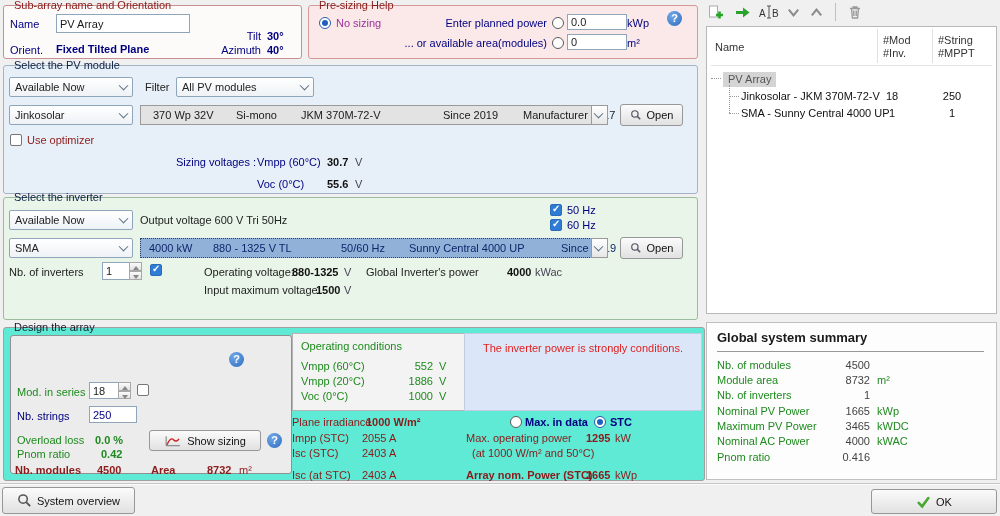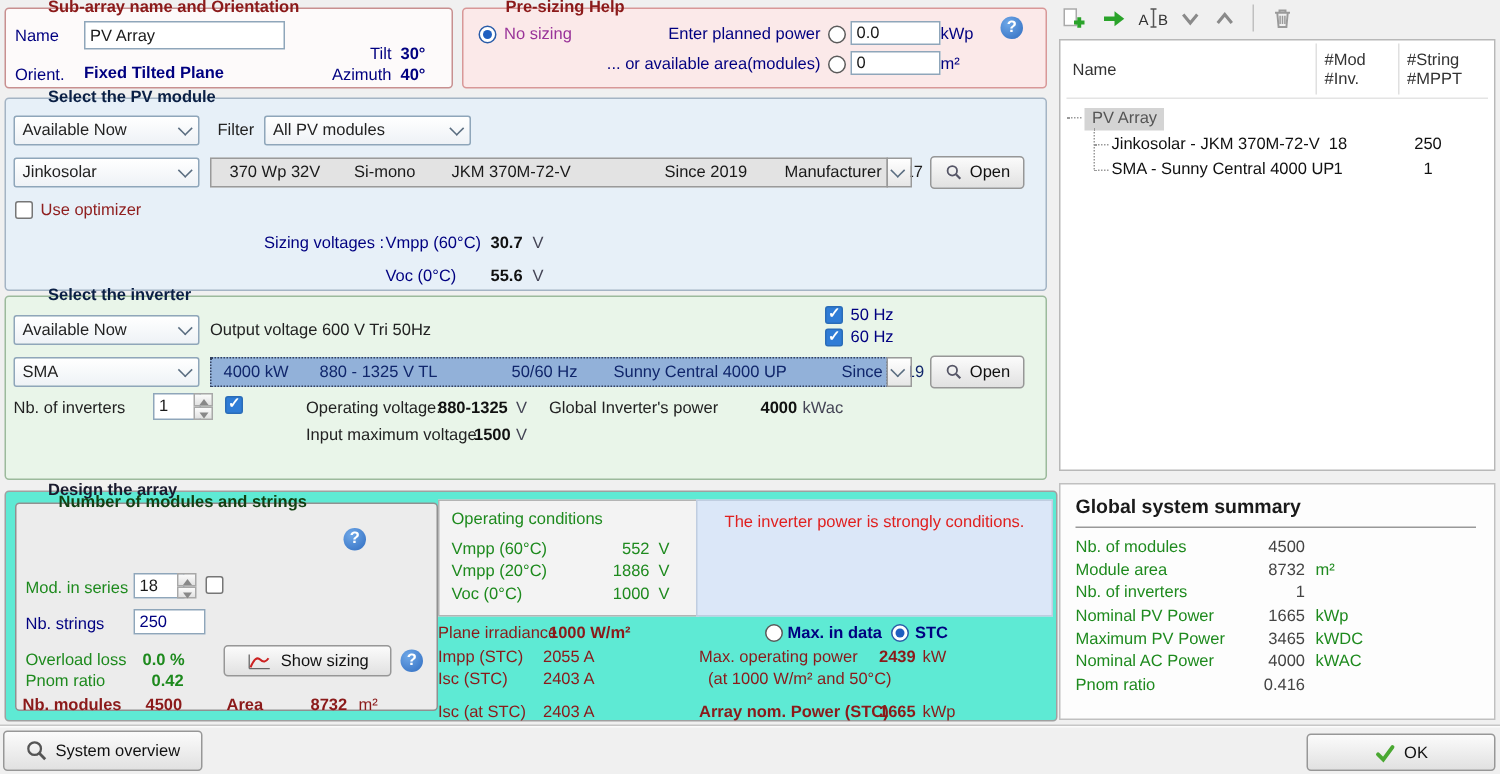--- a/index.html
+++ b/index.html
@@ -8,21 +8,21 @@
           overflow:hidden;}
   .lb{position:absolute;white-space:nowrap;font-size:11px;line-height:13px;}
   .navy{color:#000080}
   .grn{color:#1e8a1e}
   .mar{color:#8b1a1a}
   .pur{color:#993399}
   .red{color:#e02020}
   .b{font-weight:bold}
   .right{text-align:right}
   .grp{position:absolute;border:1px solid #a8a8a8;border-radius:3px;}
-  .grp>.ttl{position:absolute;top:-7px;left:6px;padding:0 4px;font-weight:bold;white-space:nowrap;margin-left:18px;}
+  .grp>.ttl{position:absolute;top:-7px;left:6px;padding:0 4px;font-weight:normal;white-space:nowrap;}
   .txt{position:absolute;border:1px solid #8fa6ba;background:#fff;
        font-family:"Liberation Sans",sans-serif;font-size:11px;padding:0 3px;color:#1a1a1a;}
   .combo{position:absolute;background:linear-gradient(#ffffff,#eef2f6);border:1px solid #8fa6ba;
          border-radius:2px;display:flex;align-items:center;padding:0 18px 0 5px;box-sizing:border-box;}
   .combo .chev,.chevbox .chev{position:absolute;right:5px;top:50%;width:6px;height:6px;
          border-right:1.5px solid #5a6d80;border-bottom:1.5px solid #5a6d80;
          transform:translateY(-70%) rotate(45deg);}
   .flatcombo{position:absolute;background:#e3e3e3;border:1px solid #9a9a9a;box-sizing:border-box;}
   .flatcombo span{position:absolute;top:3px;white-space:nowrap;color:#1a1a1a;}
   .selcombo{position:absolute;background:#92b1d9;border:1px dotted #33415e;box-sizing:border-box;}
@@ -176,21 +176,20 @@
     <span class="lb" style="left:531px;top:68px;color:#445;">kWac</span>
     <span class="lb" style="left:200px;top:86px;">Input maximum voltage:</span>
     <span class="lb b" style="left:312px;top:86px;color:#111;">1500</span>
     <span class="lb" style="left:340px;top:86px;color:#445;">V</span>
   </div>
 
   <div class="grp" style="left:3px;top:327px;width:700px;height:152px;background:#5eead4;border-color:#a0a0a0;">
     <span class="ttl" style="color:#1a1a2e;">Design the array</span>
 
     <div class="grp" style="left:6px;top:7px;width:280px;height:137px;border-color:#909090;background:#ececec;">
-      <span class="ttl" style="color:#123f12;">Number of modules and strings</span>
       <span class="qicon" style="left:218px;top:16px;"></span>
       <span class="lb grn" style="left:6px;top:50px;">Mod. in series</span>
       <input class="txt" style="left: 78px; top: 46px; width: 26px; height: 15px;" value="18">
       <span class="spin" style="left:107px;top:46px;height:17px;">
           <div class="up"></div>
           <div class="dn"></div>
         </span>
       <span class="cb" style="left:126px;top:48px;"></span>
       <span class="lb navy" style="left:6px;top:74px;">Nb. strings</span>
       <input class="txt" style="left: 78px; top: 70px; width: 40px; height: 15px; color: rgb(0, 0, 128);" value="250">
@@ -237,21 +236,21 @@
     <span class="lb mar" style="left:288px;top:119px;">Isc (STC)</span>
     <span class="lb mar" style="left:358px;top:119px;">2403 A</span>
     <span class="lb mar" style="left:288px;top:141px;">Isc (at STC)</span>
     <span class="lb mar" style="left:358px;top:141px;">2403 A</span>
 
     <span class="rd" style="left:506px;top:88px;"></span>
     <span class="lb navy b" style="left:521px;top:88px;">Max. in data</span>
     <span class="rd sel" style="left:590px;top:88px;"></span>
     <span class="lb navy b" style="left:606px;top:88px;">STC</span>
     <span class="lb mar" style="left:462px;top:104px;">Max. operating power</span>
-    <span class="lb mar b" style="left:582px;top:104px;">2439</span>
+    <span class="lb mar b" style="left:582px;top:104px;">1295</span>
     <span class="lb mar" style="left:611px;top:104px;">kW</span>
     <span class="lb mar" style="left:468px;top:119px;">(at 1000 W/m²  and 50°C)</span>
     <span class="lb mar b" style="left:462px;top:141px;">Array nom. Power (STC)</span>
     <span class="lb mar b" style="left:582px;top:141px;">1665</span>
     <span class="lb mar" style="left:611px;top:141px;">kWp</span>
   </div>
 
   <span style="position:absolute;left:708px;top:4px;">
     <svg width="17" height="17" viewBox="0 0 17 17">
         <rect x="1.5" y="2" width="8" height="11" fill="#fff" stroke="#aaa"></rect>

